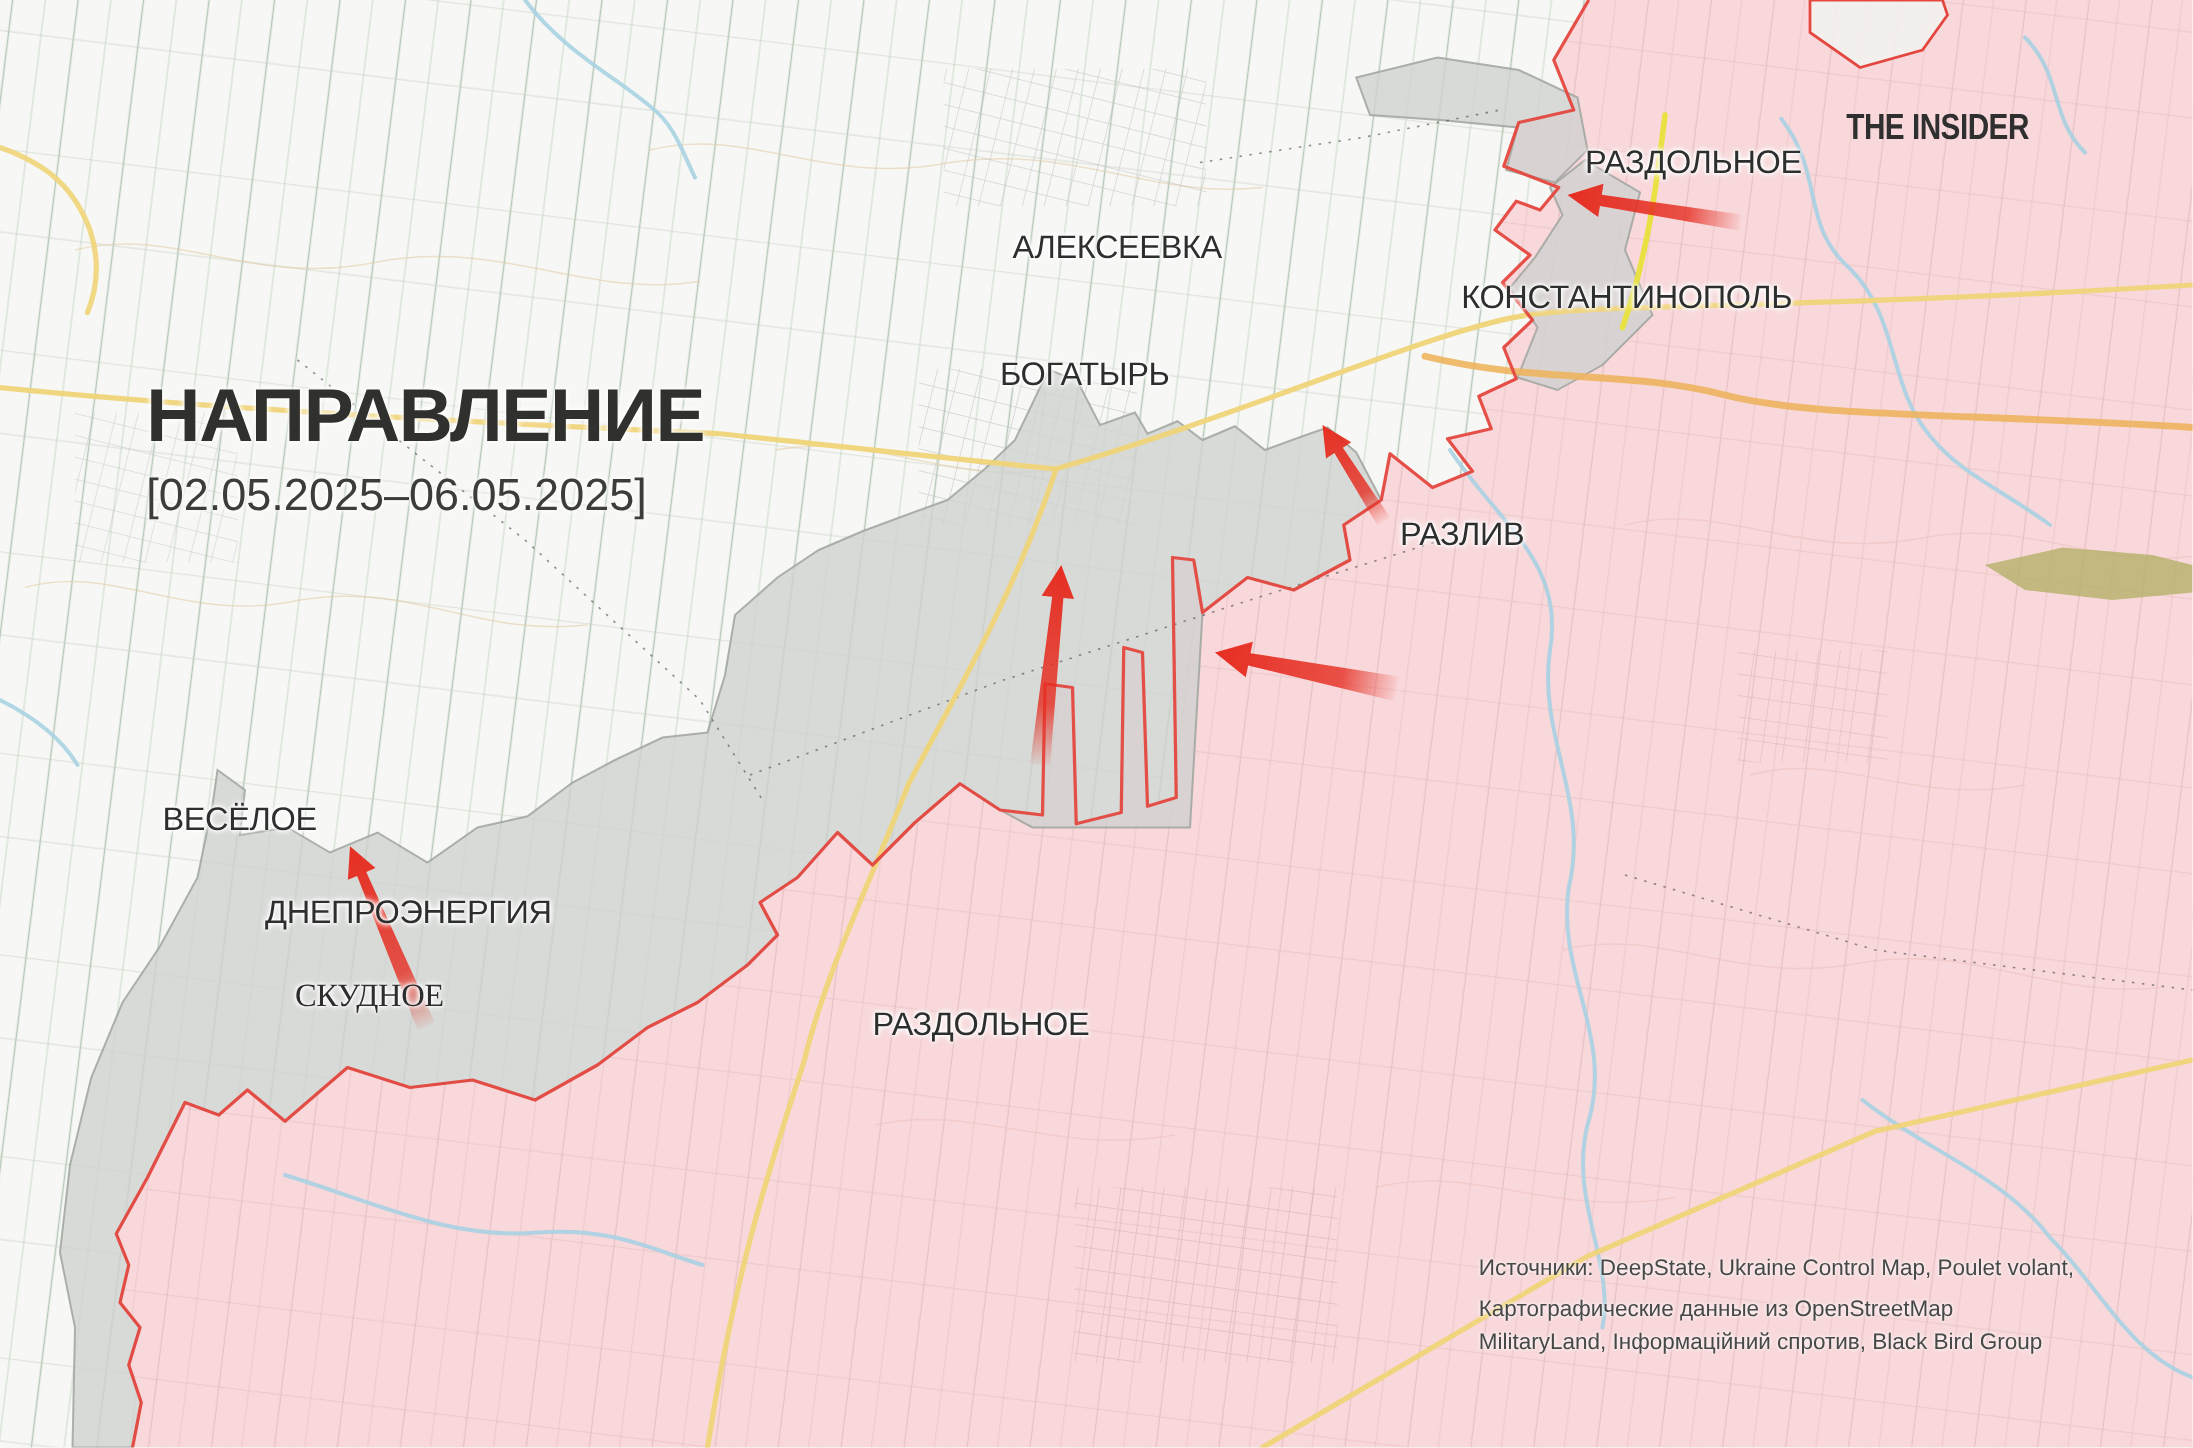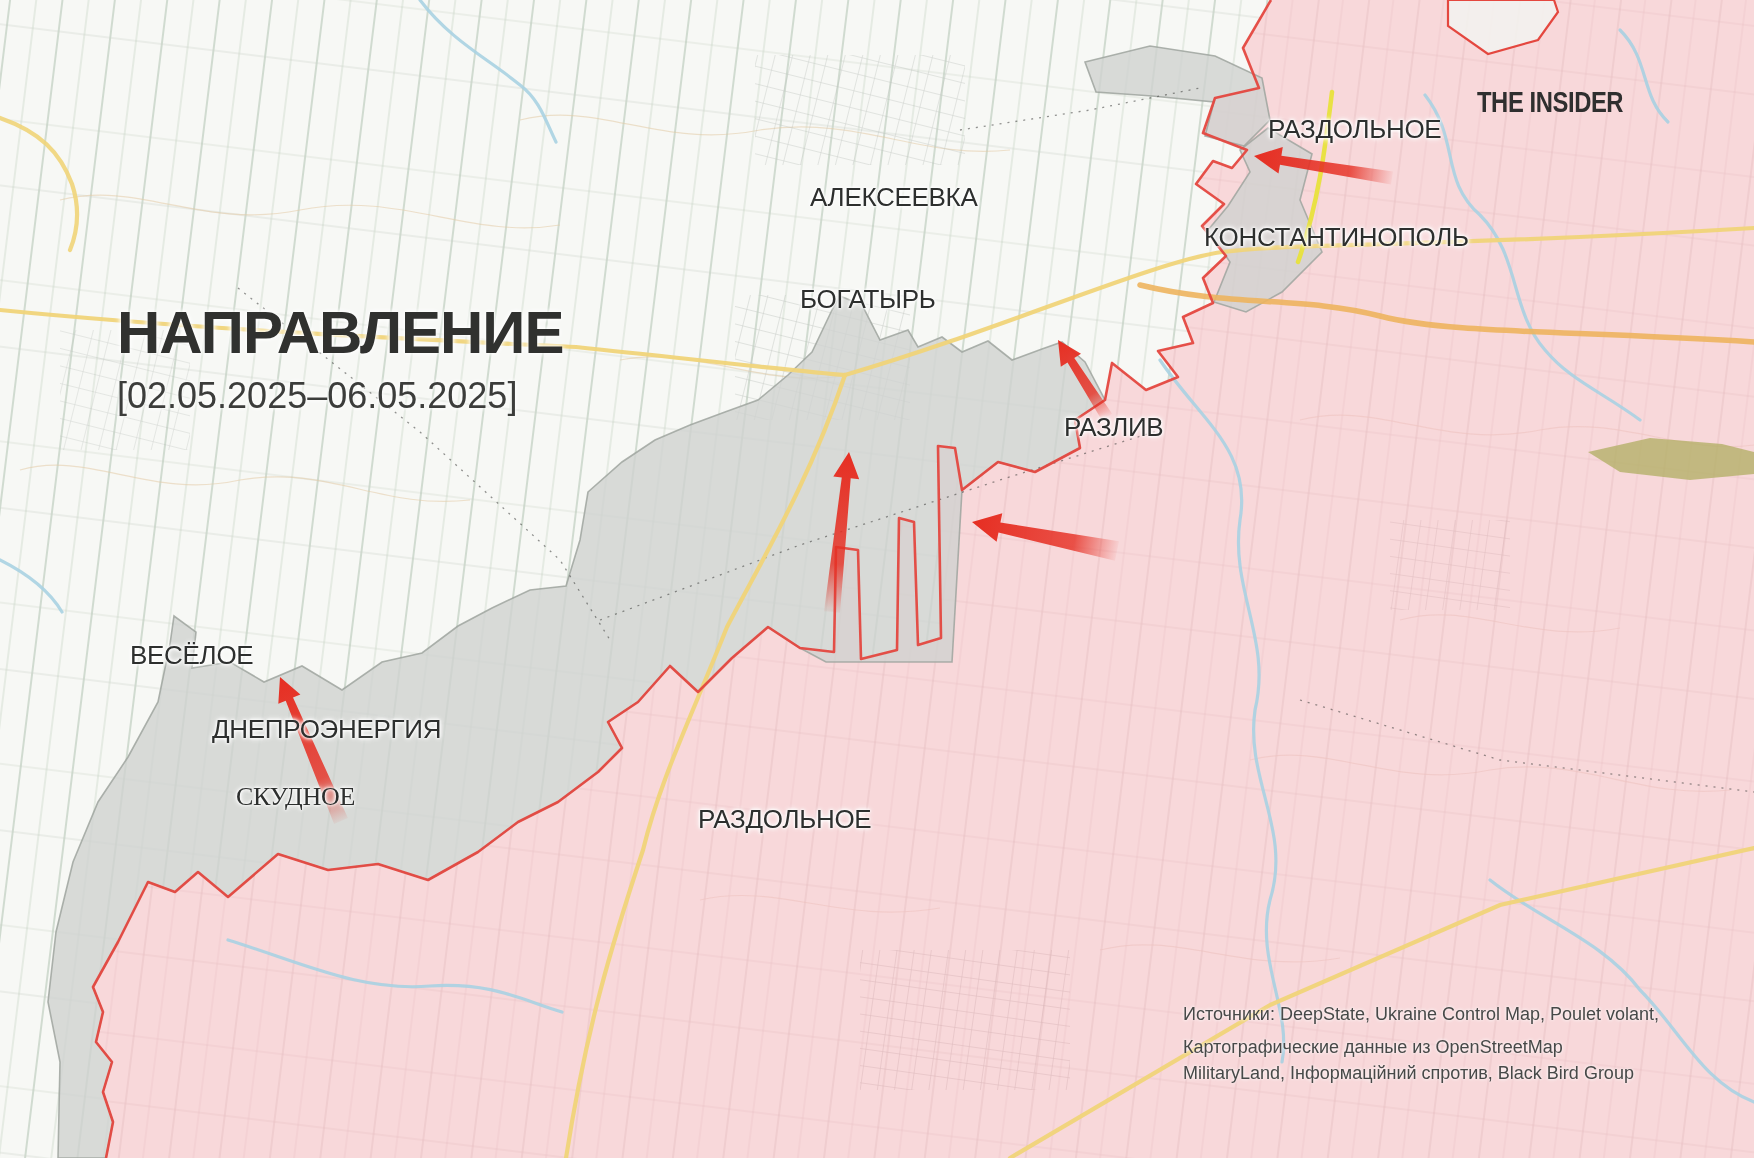--- a/index.html
+++ b/index.html
@@ -189,23 +189,23 @@
   <div id="title-block">
     <div id="title-line2">НАПРАВЛЕНИЕ</div>
     <div id="title-dates">[02.05.2025–06.05.2025]</div>
   </div>
 
   <div id="brand-logo">THE INSIDER</div>
 
   <div>
         <div class="town-label" style="left: 810px; top: 135px; margin-top: 47px;">АЛЕКСЕЕВКА</div>
         <div class="town-label" style="left: 1268px; top: 114px;">РАЗДОЛЬНОЕ</div>
-        <div class="town-label" style="left: 1204px; top: 222px;">КОНСТАНТИНОПОЛЬ</div>
+        <div class="town-label" style="left: 1169px; top: 222px;">КОНСТАНТИНОПОЛЬ</div>
         <div class="town-label" style="left: 800px; top: 284px;">БОГАТЫРЬ</div>
-        <div class="town-label" style="left: 1064px; top: 412px;">РАЗЛИВ</div>
+        <div class="town-label" style="left: 1120px; top: 412px;">РАЗЛИВ</div>
         <div class="town-label" style="left: 130px; top: 640px;">ВЕСЁЛОЕ</div>
         <div class="town-label" style="left: 212px; top: 714px;">ДНЕПРОЭНЕРГИЯ</div>
         <div class="town-label" style="left: 236px; top: 782px; font-family: Liberation Serif, serif;">СКУДНОЕ</div>
         <div class="town-label" style="left: 698px; top: 804px;">РАЗДОЛЬНОЕ</div>
       </div>
 
   <div id="sources-block">
     <div>Источники: DeepState, Ukraine Control Map, Poulet volant,</div>
     <div id="sources-cartography">Картографические данные из OpenStreetMap</div>
     <div>MilitaryLand, Інформаційний спротив, Black Bird Group</div>

